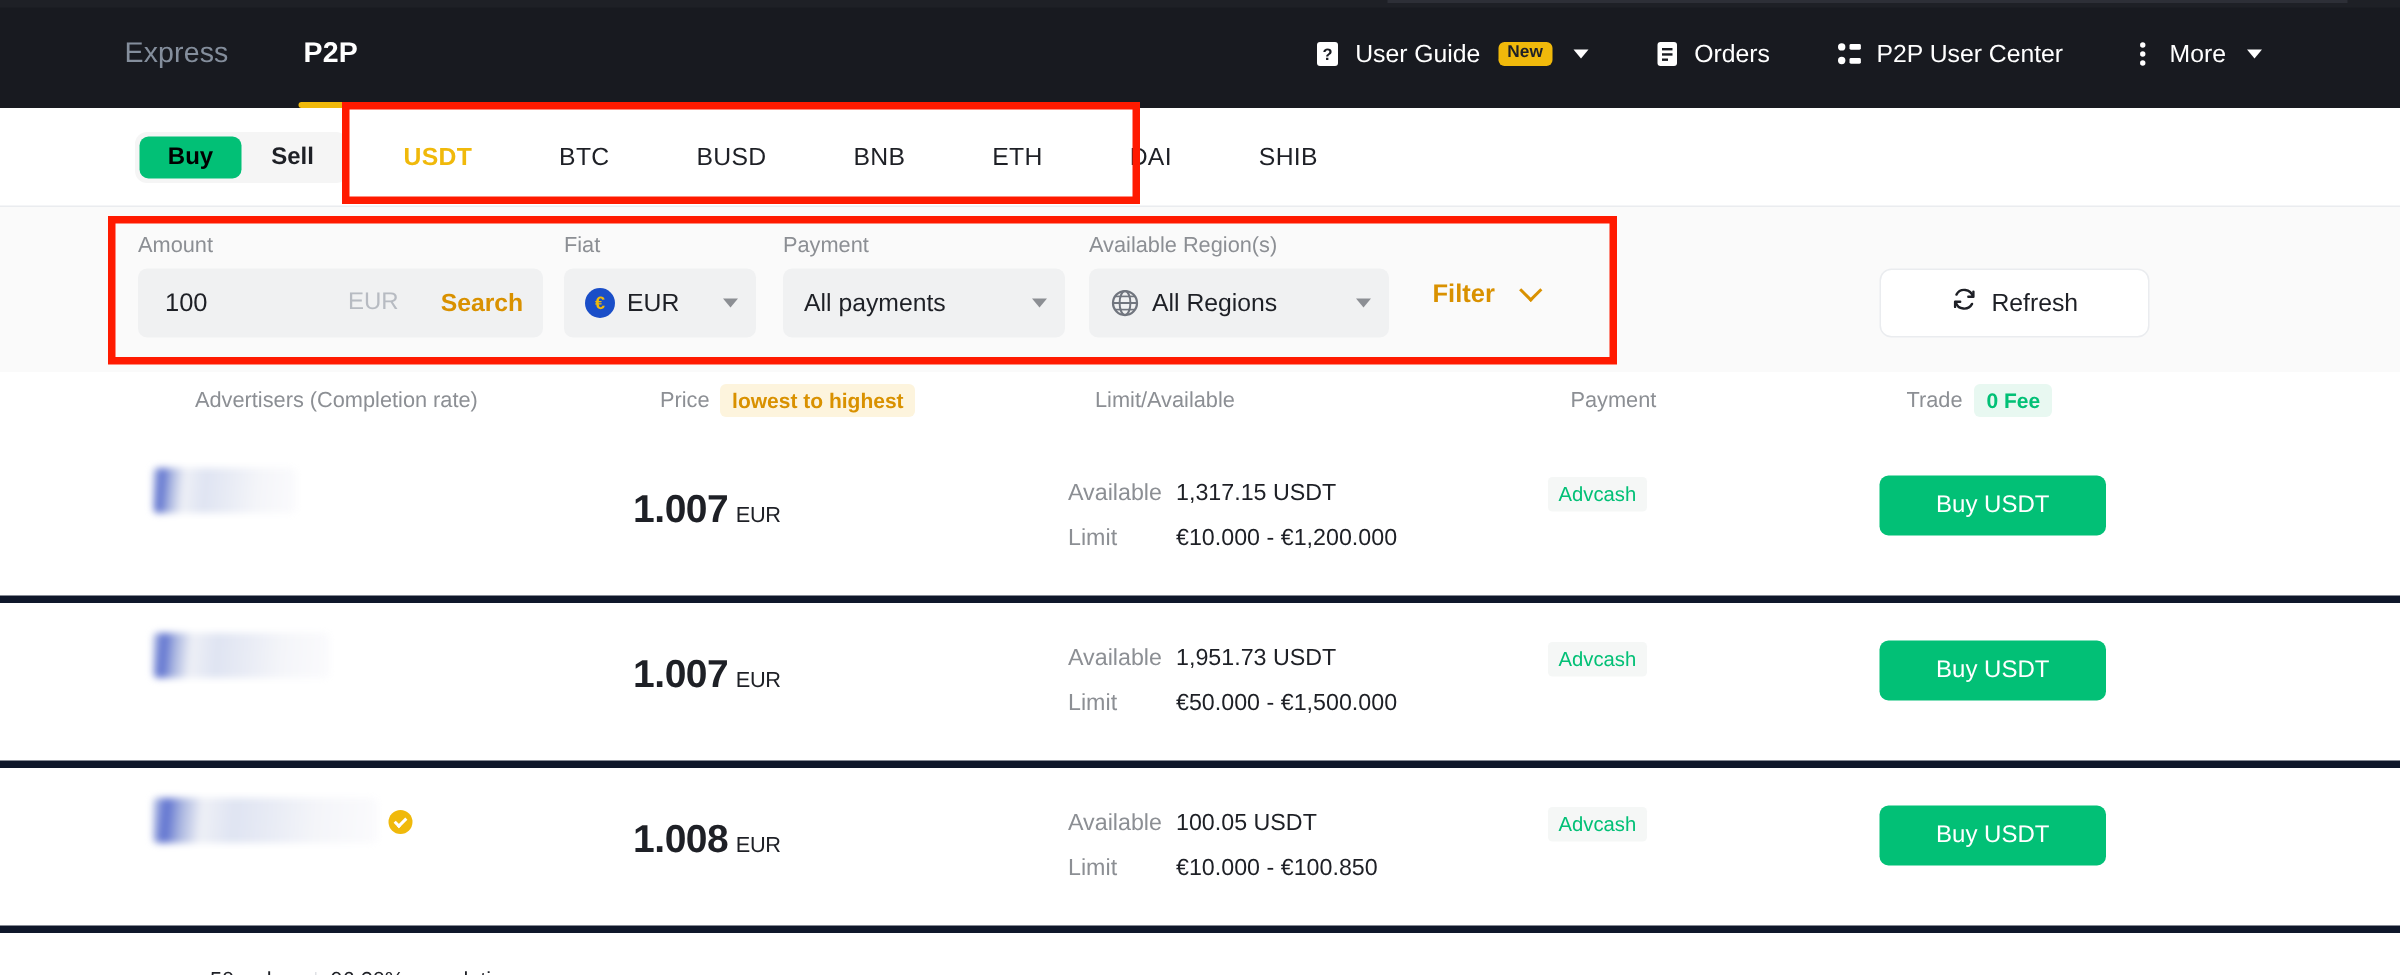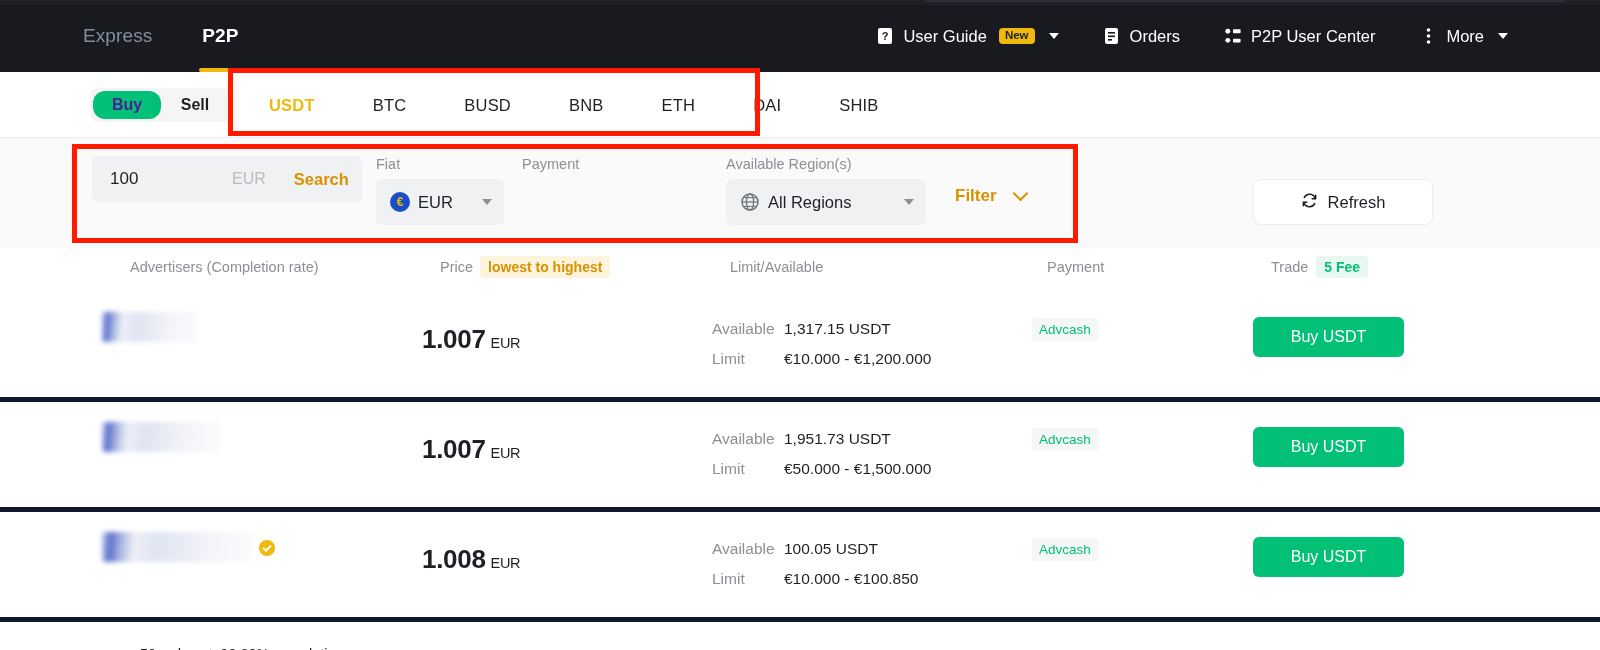--- a/index.html
+++ b/index.html
@@ -59,21 +59,21 @@
     border-bottom:1px solid #eaecef;
   }
   .buysell{
     position:absolute; left:90px; top:88px; display:flex; background:#f5f5f5;
     border-radius:8px; padding:3px; width:142px; height:34px;
   }
   .bs-btn{
     flex:1; display:flex; align-items:center; justify-content:center;
     font-size:16px; font-weight:700; border-radius:6px; cursor:pointer; color:#1e2026;
   }
-  .bs-btn.buy{ background:#02c076; color:#4c1d95;border-radius:12px; }
+  .bs-btn.buy{ background:#02c076; color:#000000; }
   .bs-btn.sell{ background:transparent; color:#1e2026;}
 
   .coins{
     position:absolute; left:246px; top:85px; display:flex; align-items:center; gap:12px; height:40px;
   }
   .coin{
     font-size:16.5px; color:#1e2026; font-weight:500; cursor:pointer;
     padding:0 23px; letter-spacing:.2px;
   }
   .coin.active{ color:#f0b90b; font-weight:600; }
@@ -260,39 +260,44 @@
     <div class="coin"><span>BUSD</span></div>
     <div class="coin"><span>BNB</span></div>
     <div class="coin"><span>ETH</span></div>
     <div class="coin"><span>DAI</span></div>
     <div class="coin"><span>SHIB</span></div>
   </div>
 
   <div class="filterbar"></div>
 
   <div class="fgroup" style="left:92px; top:156px;">
+    <span class="flabel">Amount</span>
     <div class="fctl amt-box">
       <input class="amt-input" type="text" value="100" style="">
       <span class="amt-cur">EUR</span>
       <span class="amt-sep"></span>
       <span class="amt-search">Search</span>
     </div>
   </div>
 
   <div class="fgroup" style="left:376px; top:156px;">
     <span class="flabel">Fiat</span>
     <div class="fctl sel" style="width:128px;">
       <span class="eur-coin">€</span>
       <span class="val">EUR</span>
       <span class="dd"></span>
     </div>
   </div>
 
   <div class="fgroup" style="left:522px; top:156px;">
     <span class="flabel">Payment</span>
+    <div class="fctl sel" style="width:188px;">
+      <span class="val">All payments</span>
+      <span class="dd"></span>
+    </div>
   </div>
 
   <div class="fgroup" style="left:726px; top:156px;">
     <span class="flabel">Available Region(s)</span>
     <div class="fctl sel" style="width:200px;">
       <span class="globe">
         <svg width="20" height="20" viewBox="0 0 20 20">
             <circle cx="10" cy="10" r="8" fill="none" stroke="#70757e" stroke-width="1.5"></circle>
             <ellipse cx="10" cy="10" rx="3.6" ry="8" fill="none" stroke="#70757e" stroke-width="1.3"></ellipse>
             <line x1="2" y1="10" x2="18" y2="10" stroke="#70757e" stroke-width="1.3"></line>
@@ -325,21 +330,21 @@
   <div class="thead">
     <div class="th" style="left:113px;">Advertisers (Completion rate)</div>
     <div class="th" style="left:423px; display:flex; align-items:center; top:8px;">
       <span>Price</span>
       <span class="th-sort">lowest to highest</span>
     </div>
     <div class="th" style="left:713px;">Limit/Available</div>
     <div class="th" style="left:1030px;">Payment</div>
     <div class="th" style="left:1254px; display:flex; align-items:center; top:8px;">
       <span>Trade</span>
-      <span class="th-fee">5 Fee</span>
+      <span class="th-fee">0 Fee</span>
     </div>
   </div>
 
   <div class="row" style="top:292px;">
     <div class="adv">
       <div class="adv-name" style="width:96px; margin-left:0;"></div>
     </div>
     <div class="adv-meta" style="top:354px; left:140px;">
       <span>50 orders</span>
       <span class="sepbar"></span>

